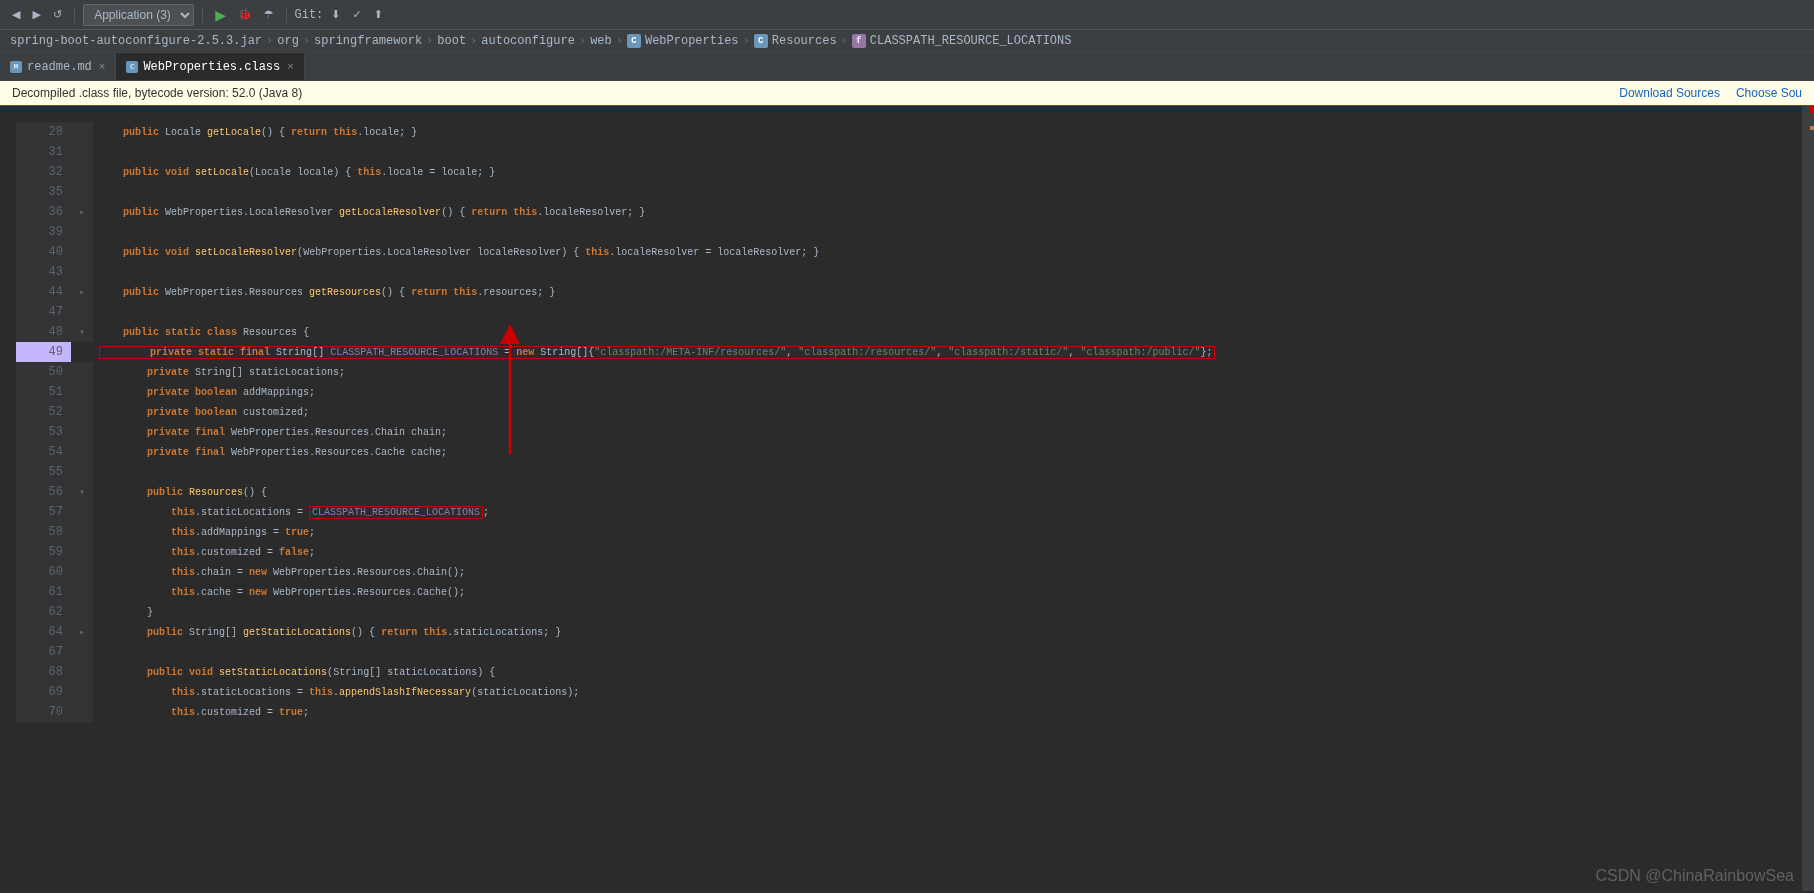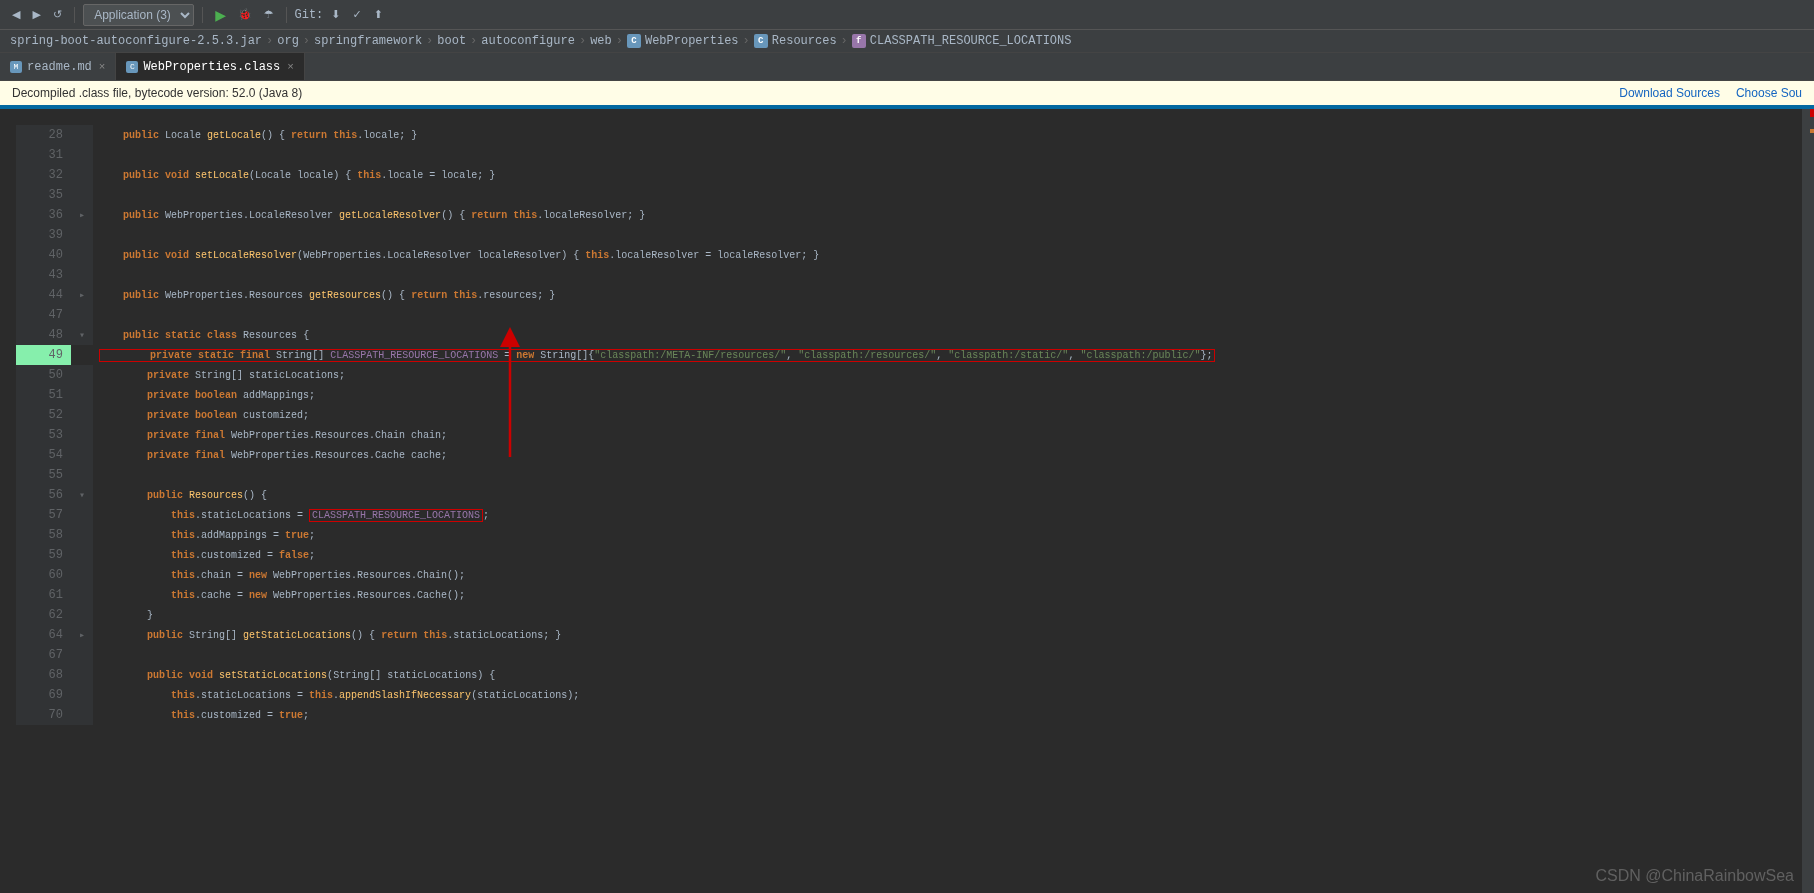--- a/index.html
+++ b/index.html
@@ -149,21 +149,21 @@
 
     
     .notice-bar {
       background: #fffde7;
       color: #333;
       padding: 5px 12px;
       font-size: 12px;
       display: flex;
       align-items: center;
       justify-content: space-between;
-      border-bottom: 4px solid #0369a1;
+      border-bottom: 1px solid #0369a1;
       font-family: Arial, sans-serif;
     }
     .notice-bar-actions {
       display: flex;
       gap: 16px;
     }
     .notice-action-btn {
       color: #1565c0;
       cursor: pointer;
       font-size: 12px;
@@ -396,21 +396,21 @@
           <td class="line-num-cell">48</td>
           <td class="line-gutter-cell">
             <span style="color:#606366;font-size:10px;">▾</span>
           </td>
           <td class="code-cell">
             &nbsp;&nbsp;&nbsp;&nbsp;<span class="kw">public</span> <span class="kw">static</span> <span class="kw">class</span> <span class="cl">Resources</span> {
           </td>
         </tr>
 
         <tr style="background:#2b2b2b;">
-          <td class="line-num-cell" style="background:#86efac;">49</td>
+          <td class="line-num-cell" style="background:#c4b5fd;">49</td>
           <td class="line-gutter-cell" style="background:#2b2b2b;"></td>
           <td class="code-cell">
             <span style="display:inline-block;border:1.5px solid #cc0000;padding:0 2px;">
               &nbsp;&nbsp;&nbsp;&nbsp;&nbsp;&nbsp;&nbsp;&nbsp;<span class="kw">private</span> <span class="kw">static</span> <span class="kw">final</span> <span class="cl">String</span>[] <span class="fld">CLASSPATH_RESOURCE_LOCATIONS</span> = <span class="kw">new</span> <span class="cl">String</span>[]{<span class="st">"classpath:/META-INF/resources/"</span>, <span class="st">"classpath:/resources/"</span>, <span class="st">"classpath:/static/"</span>, <span class="st">"classpath:/public/"</span>};
             </span>
           </td>
         </tr>
 
         <tr>
           <td class="line-num-cell">50</td>

